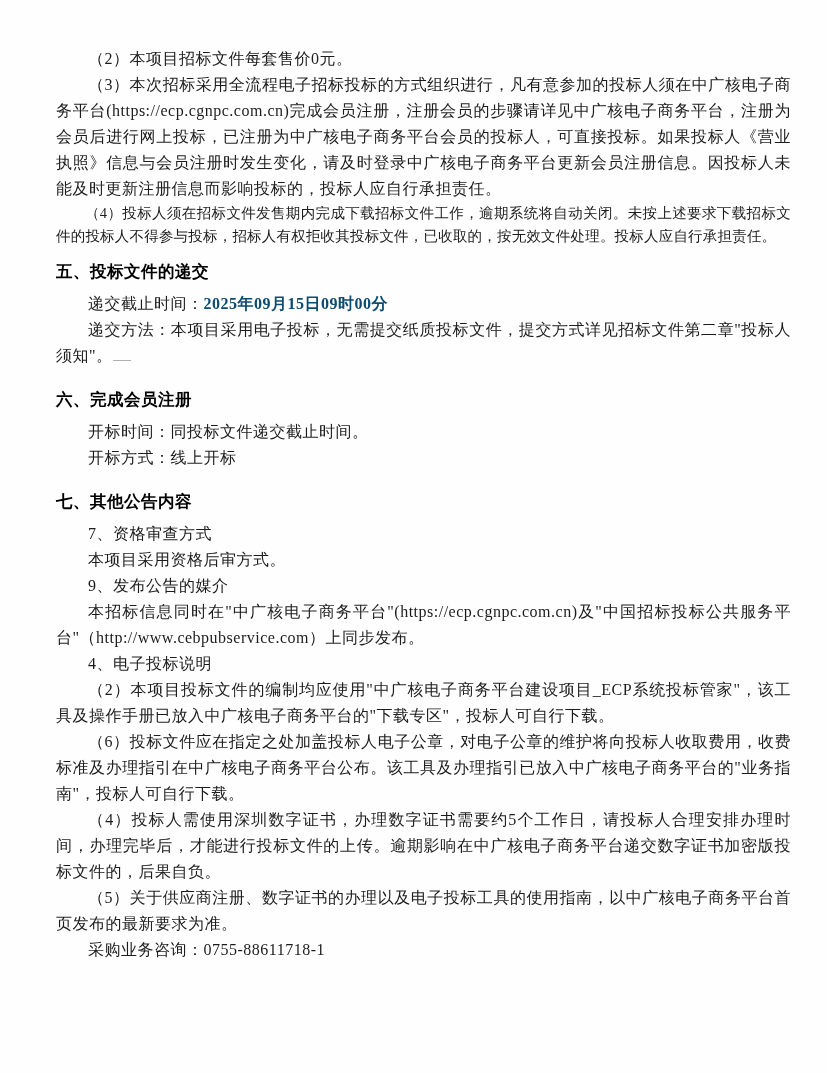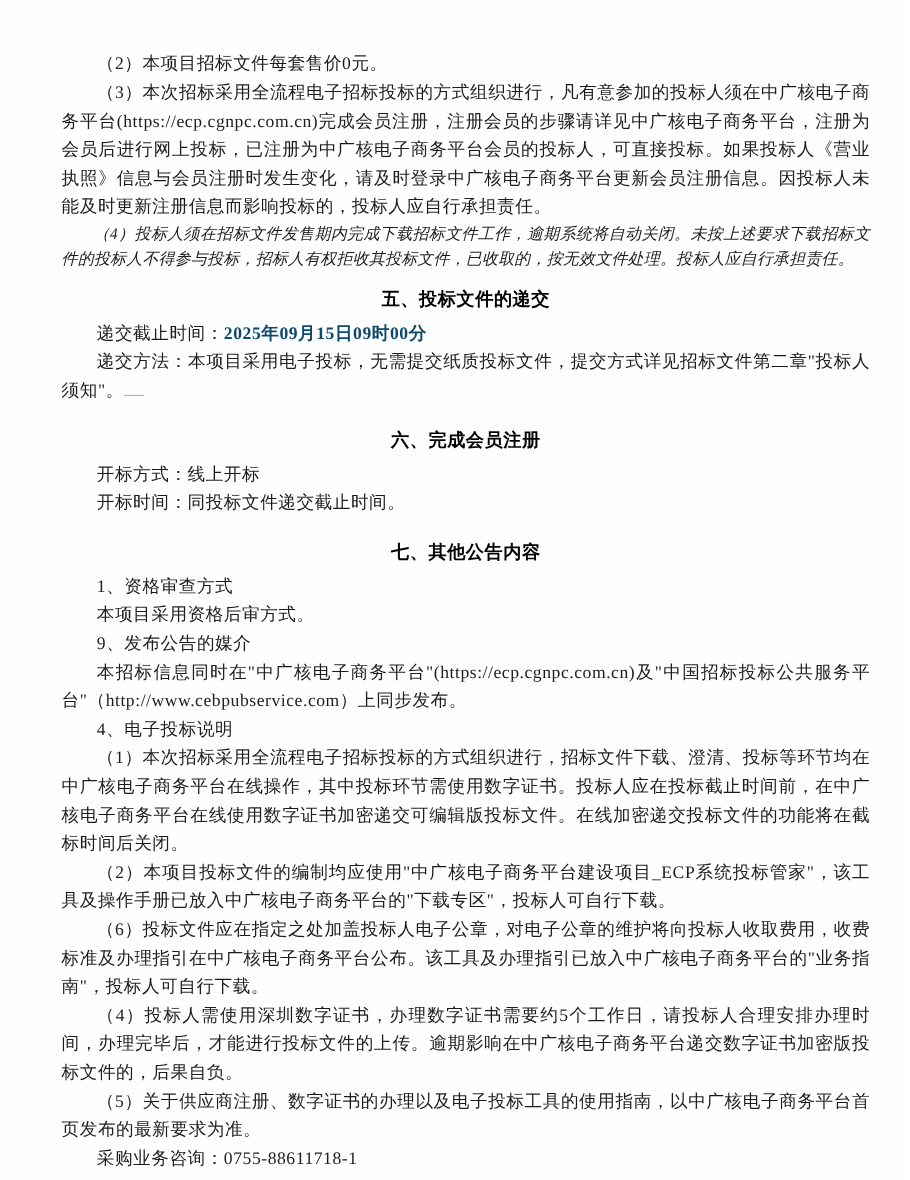--- a/index.html
+++ b/index.html
@@ -24,30 +24,28 @@
     font-size: 16px;
     line-height: 26px;
     text-align: justify;
     text-indent: 2em;
     letter-spacing: 0.5px;
   }
   .para-small {
     font-size: 14.5px;
     line-height: 23px;
     letter-spacing: 0.2px;
-    font-style: italic;
   }
   .heading {
     margin: 12px 0 7px 0;
     font-size: 16.5px;
     line-height: 24px;
     font-weight: bold;
     color: #000000;
     letter-spacing: 0.5px;
-    text-align: center;
   }
   .heading-gap {
     margin-top: 19px;
   }
   .value-bold {
     font-weight: bold;
     color: #0c4a6e;
   }
   .underline-mark {
     display: inline-block;
@@ -69,37 +67,36 @@
   <p class="para para-small">（4）投标人须在招标文件发售期内完成下载招标文件工作，逾期系统将自动关闭。未按上述要求下载招标文件的投标人不得参与投标，招标人有权拒收其投标文件，已收取的，按无效文件处理。投标人应自行承担责任。</p>
 
   <h2 class="heading">五、投标文件的递交</h2>
 
   <p class="para"><span>递交截止时间：</span><span class="value-bold">2025年09月15日09时00分</span></p>
 
   <p class="para"><span>递交方法：本项目采用电子投标，无需提交纸质投标文件，提交方式详见招标文件第二章"投标人须知"。</span><span class="underline-mark"></span></p>
 
   <h2 class="heading heading-gap">六、完成会员注册</h2>
 
+  <p class="para">开标时间：同投标文件递交截止时间。</p>
+
   <p class="para">开标方式：线上开标</p>
-
-  <p class="para">开标时间：同投标文件递交截止时间。</p>
 
   <h2 class="heading heading-gap">七、其他公告内容</h2>
 
-  <p class="para">1、资格审查方式</p>
+  <p class="para">7、资格审查方式</p>
 
   <p class="para">本项目采用资格后审方式。</p>
 
   <p class="para">9、发布公告的媒介</p>
 
   <p class="para">本招标信息同时在"中广核电子商务平台"(https://ecp.cgnpc.com.cn)及"中国招标投标公共服务平台"（http://www.cebpubservice.com）上同步发布。</p>
 
   <p class="para">4、电子投标说明</p>
 
-  <p class="para">（1）本次招标采用全流程电子招标投标的方式组织进行，招标文件下载、澄清、投标等环节均在中广核电子商务平台在线操作，其中投标环节需使用数字证书。投标人应在投标截止时间前，在中广核电子商务平台在线使用数字证书加密递交可编辑版投标文件。在线加密递交投标文件的功能将在截标时间后关闭。</p>
 
   <p class="para">（2）本项目投标文件的编制均应使用"中广核电子商务平台建设项目_ECP系统投标管家"，该工具及操作手册已放入中广核电子商务平台的"下载专区"，投标人可自行下载。</p>
 
   <p class="para">（6）投标文件应在指定之处加盖投标人电子公章，对电子公章的维护将向投标人收取费用，收费标准及办理指引在中广核电子商务平台公布。该工具及办理指引已放入中广核电子商务平台的"业务指南"，投标人可自行下载。</p>
 
   <p class="para">（4）投标人需使用深圳数字证书，办理数字证书需要约5个工作日，请投标人合理安排办理时间，办理完毕后，才能进行投标文件的上传。逾期影响在中广核电子商务平台递交数字证书加密版投标文件的，后果自负。</p>
 
   <p class="para">（5）关于供应商注册、数字证书的办理以及电子投标工具的使用指南，以中广核电子商务平台首页发布的最新要求为准。</p>
 
 

